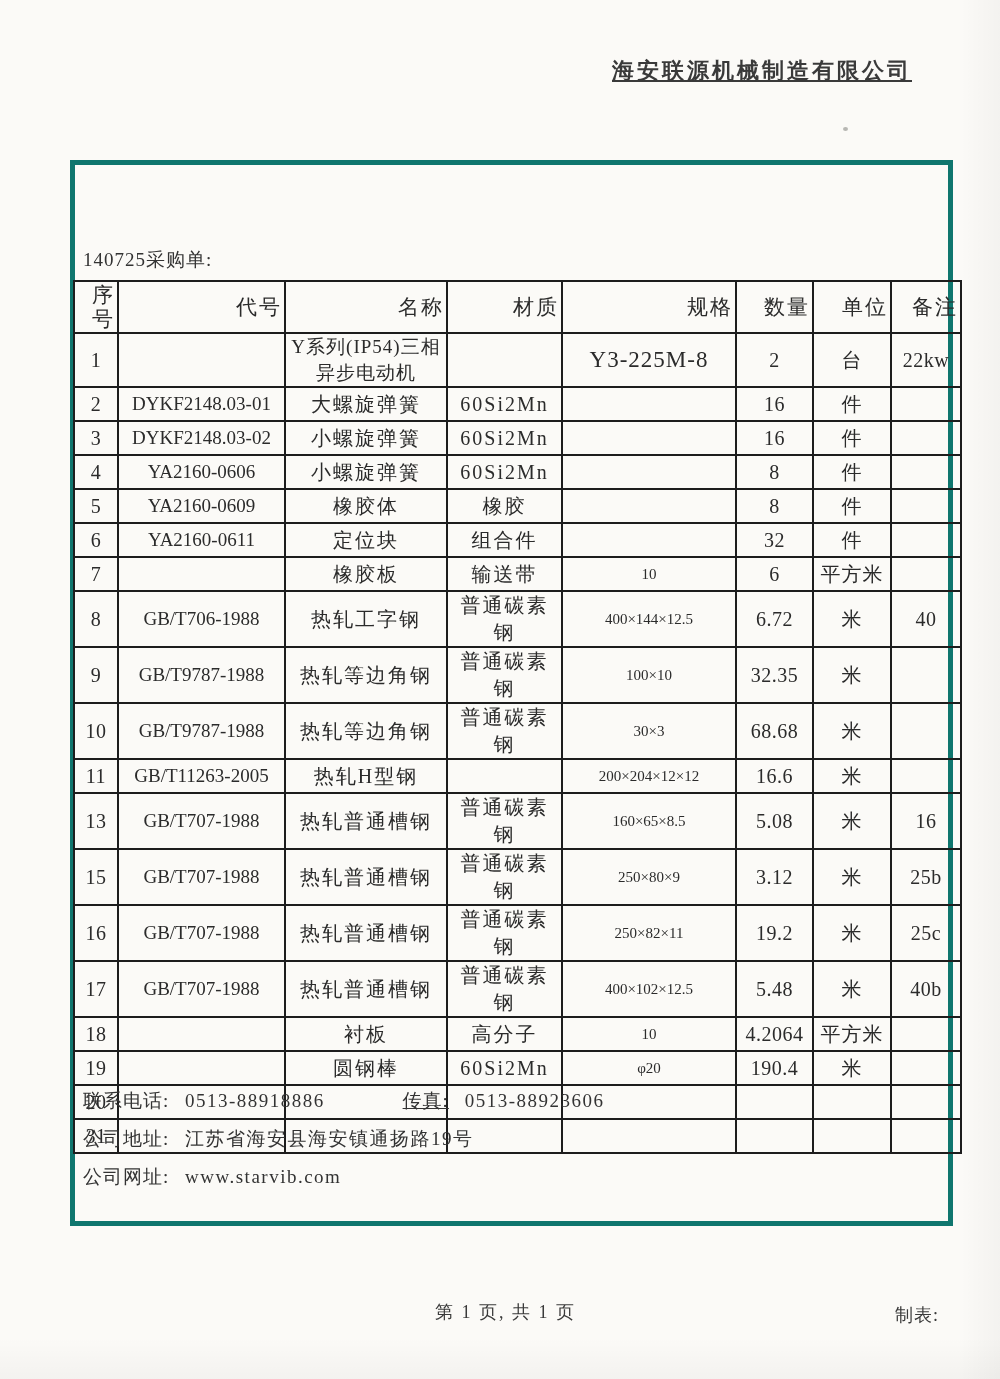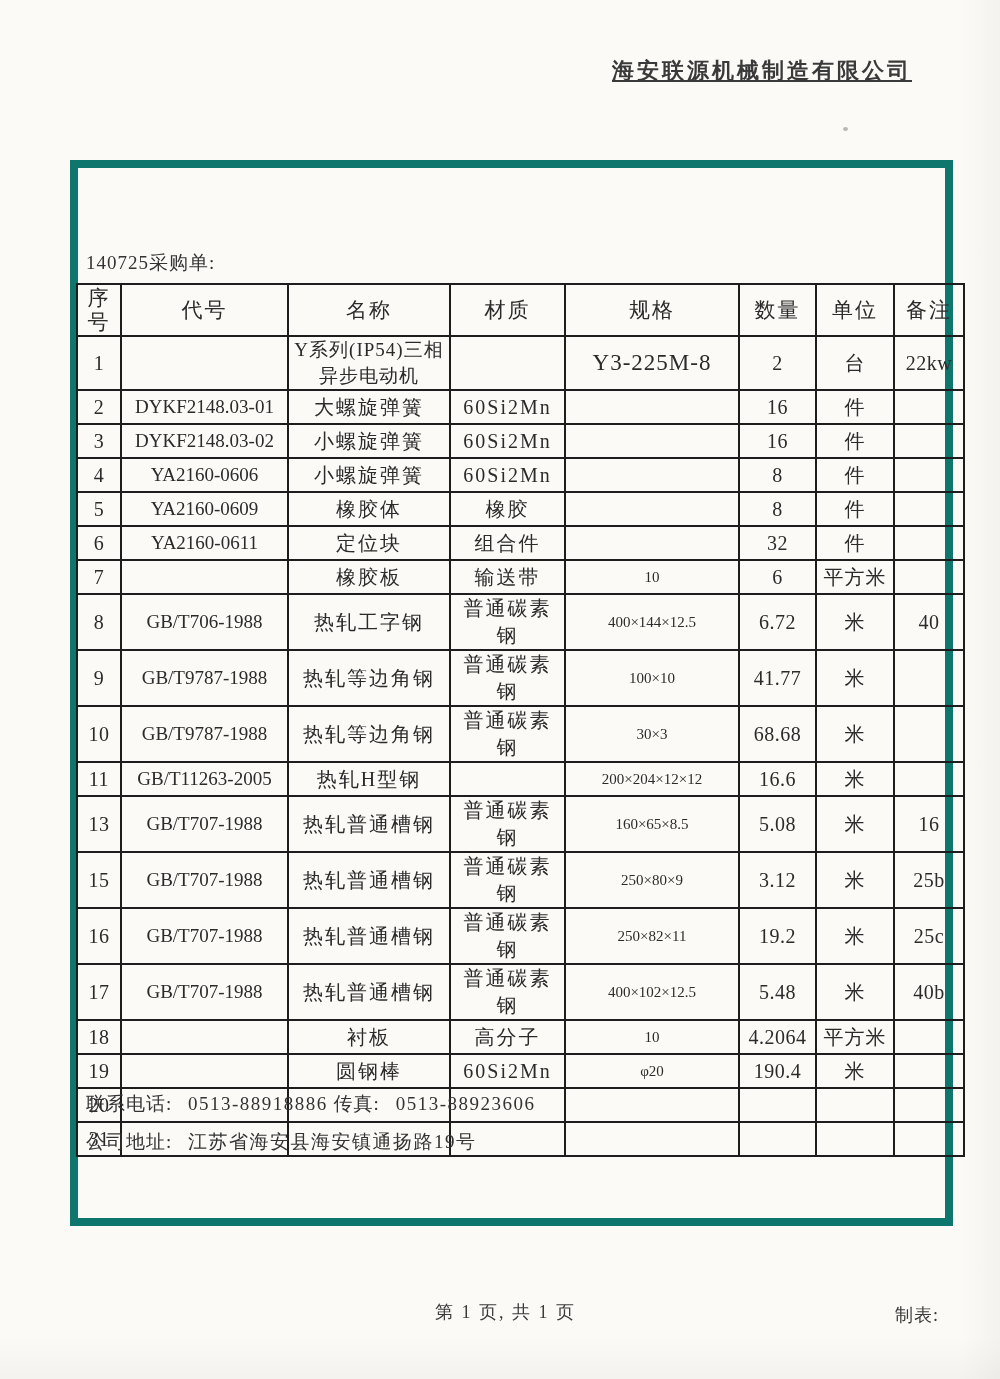--- a/index.html
+++ b/index.html
@@ -20,42 +20,42 @@
   .header-company{
     position:absolute;top:56px;right:88px;
     font-size:22px;letter-spacing:3px;font-weight:600;color:#3a3a3a;text-decoration:underline;
   }
   .artifact-dot{
     position:absolute;left:843px;top:127px;width:5px;height:4px;
     background:#9a9a96;border-radius:50%;opacity:.7;
   }
   .outer-box{
     position:absolute;left:70px;top:160px;width:883px;height:1066px;
-    border:8px solid #0f766e;
+    border:5px solid #0f766e;
     box-sizing:border-box;
     background:transparent;
   }
   .doc-label{
     position:absolute;left:8px;top:82px;
     font-size:19px;color:#333;letter-spacing:1px;
   }
   table.purchase{
     position:absolute;left:-2px;top:115px;
     width:887px;
     border-collapse:collapse;table-layout:fixed;
   }
   table.purchase th, table.purchase td{
     border:2px solid #1d1d1d;
     text-align:center;vertical-align:middle;
     padding:0 2px;box-sizing:border-box;
     color:#2b2b2b;
     overflow:hidden;
   }
   table.purchase th{
-    font-size:21px;font-weight:500;letter-spacing:2px;height:52px;line-height:1.15;
+    font-size:21px;font-weight:500;letter-spacing:2px;height:52px;line-height:1.15;text-align:right;
   }
   table.purchase td{font-size:20px;letter-spacing:.5px;}
   table.purchase tr{height:34px;}
   table.purchase tr.row-tall{height:54px;}
   
   table.purchase td:nth-child(2){font-size:19px;letter-spacing:0;}
   table.purchase td:nth-child(3){letter-spacing:2px;}
   table.purchase td:nth-child(4){letter-spacing:2px;}
   table.purchase td:nth-child(5){font-size:15px;letter-spacing:0;}
   table.purchase tr.row-tall td:nth-child(5){font-size:23px;letter-spacing:1px;margin-top:23px;}
@@ -66,21 +66,21 @@
     padding:20px 10px 0 8px;box-sizing:border-box;
   }
   .company-name{
     font-size:27px;font-weight:700;letter-spacing:2px;color:#2e2e2e;
     margin:2px 0 10px 0;
   }
   .company-line{
     font-size:19px;color:#333;letter-spacing:1px;margin:0 0 12px 0;
   }
   .company-line .val{letter-spacing:1.5px;margin-left:10px;}
-  .company-line .fax-label{}
+  .company-line .fax-label{margin-left:72px;text-decoration:underline;}
   .footer-page{
     position:absolute;left:435px;top:1300px;
     font-size:18px;letter-spacing:2px;color:#3a3a3a;
   }
   .footer-maker{
     position:absolute;left:895px;top:1303px;
     font-size:18px;letter-spacing:1px;color:#3a3a3a;
   }
 </style>
 </head>
@@ -199,21 +199,21 @@
           <td>6.72</td>
           <td>米</td>
           <td>40</td>
         </tr>
         <tr>
           <td>9</td>
           <td>GB/T9787-1988</td>
           <td>热轧等边角钢</td>
           <td>普通碳素钢</td>
           <td>100×10</td>
-          <td>41.77</td>
+          <td>32.35</td>
           <td>米</td>
           <td></td>
         </tr>
         <tr>
           <td>10</td>
           <td>GB/T9787-1988</td>
           <td>热轧等边角钢</td>
           <td>普通碳素钢</td>
           <td>30×3</td>
           <td>68.68</td>
@@ -317,17 +317,21 @@
     <div class="company-line">
       <span>联系电话:</span>
       <span class="val">0513-88918886</span>
       <span class="fax-label">传真:</span>
       <span class="val">0513-88923606</span>
     </div>
     <div class="company-line">
       <span>公司地址:</span>
       <span class="val">江苏省海安县海安镇通扬路19号</span>
     </div>
+    <div class="company-line">
+      <span>公司网址:</span>
+      <span class="val">www.starvib.com</span>
+    </div>
   </div>
 </div>
 
 <div class="footer-page">第 1 页, 共 1 页</div>
 <div class="footer-maker">制表:</div>
 
 </body></html>

